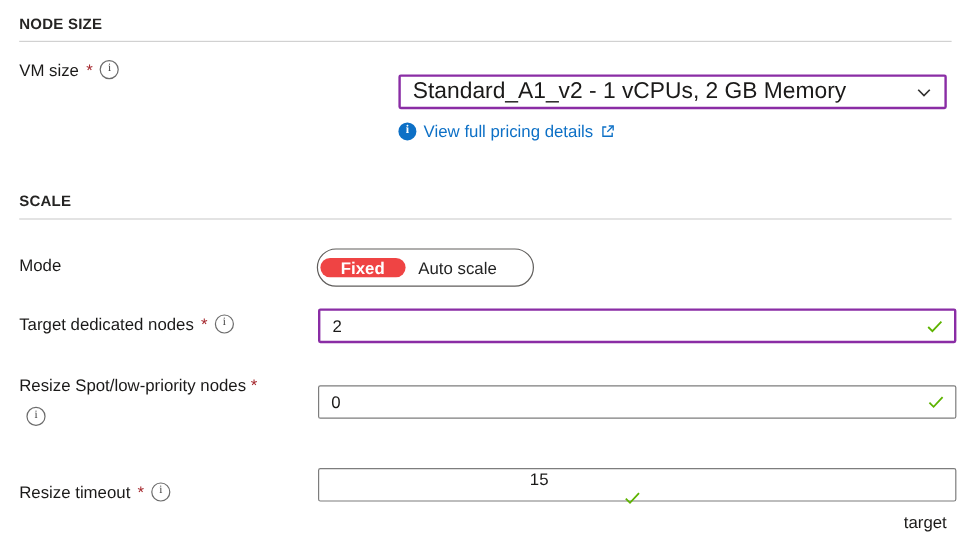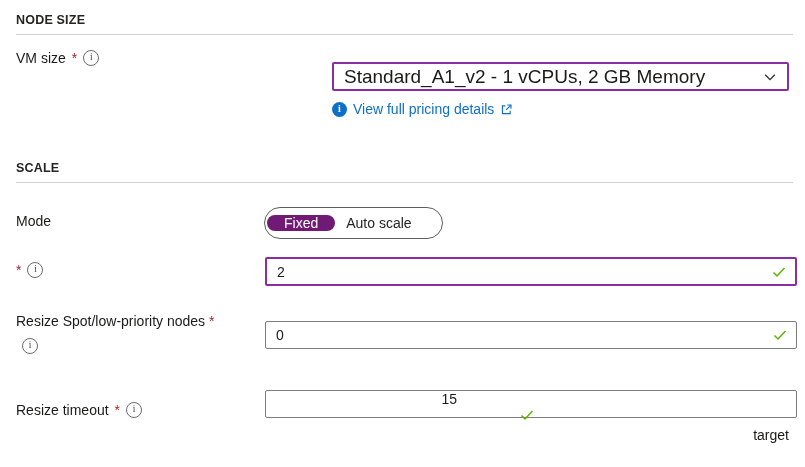--- a/index.html
+++ b/index.html
@@ -38,22 +38,22 @@
     display:inline-flex;align-items:center;justify-content:center;
     width:15px;height:15px;border-radius:50%;background:#0d70c6;color:#fff;
     font-size:10px;font-weight:700;font-family:"Liberation Serif",serif;line-height:1;
   }
   .toggle{
     position:absolute;left:264px;top:207px;height:28px;
     border:1px solid #605e5c;border-radius:16px;background:#fff;
     display:inline-flex;align-items:center;padding:1px 2px;
   }
   .toggle-opt-selected{
-    background:#701a75;color:#fff;border-radius:14px;padding:0 17px;
-    font-size:14px;font-weight:400;cursor:pointer;line-height:1.2;
+    background:#ef4444;color:#fff;border-radius:14px;padding:0 17px;
+    font-size:14px;font-weight:700;cursor:pointer;line-height:1.2;
   }
   .toggle-opt{
     color:#242424;padding:4px 28px 4px 11px;font-size:14px;cursor:pointer;line-height:1.2;
   }
   .input-wrap{
     position:absolute;left:265px;background:#fff;border-radius:2px;
     display:flex;align-items:center;padding:0 8px 0 0;
   }
   .input-wrap.focused{border:2px solid #8a2da5;width:520px;height:25px;}
   .input-wrap.normal{border:1px solid #7d7d7d;width:522px;height:26px;}
@@ -115,20 +115,21 @@
   <div class="field-label" style="top:213px;">
     <span>Mode</span>
   </div>
 
   <div class="toggle">
     <span class="toggle-opt-selected">Fixed</span>
     <span class="toggle-opt">Auto scale</span>
   </div>
 
   <div class="field-label" style="top:262px;">
+    <span>Target dedicated nodes</span>
     <span class="req">*</span>
     <span class="info-i">i</span>
   </div>
   <div class="input-wrap focused" style="top:257px;">
     <input type="text" value="2" style="">
     <span class="check-icon">
       <svg width="16" height="16" viewBox="0 0 16 16">
         <path d="M2.5 8.5 L6 12 L13.5 4" fill="none" stroke="#5db300" stroke-width="1.5"></path>
       </svg>
     </span>

